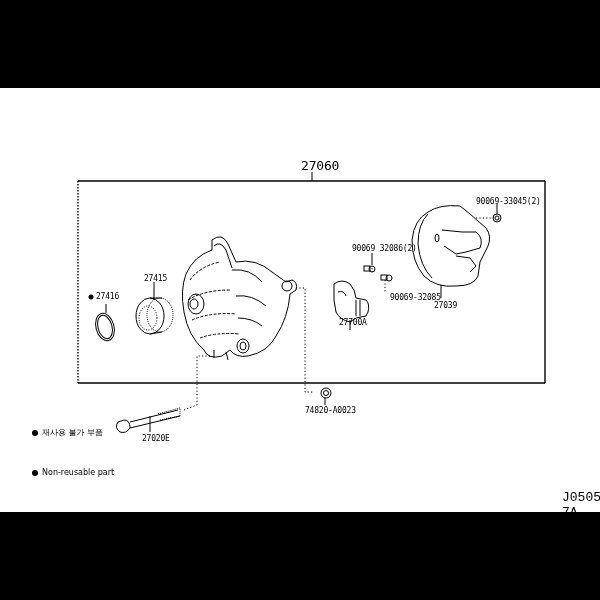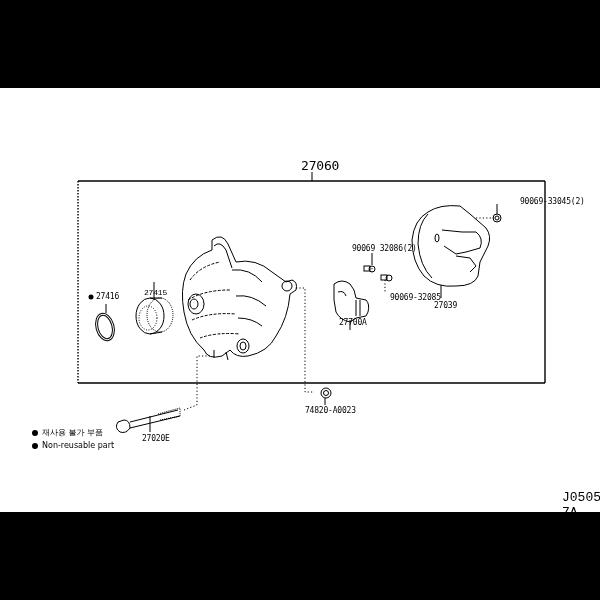--- a/index.html
+++ b/index.html
@@ -120,29 +120,29 @@
       <line x1="150" y1="416" x2="150" y2="432"></line>
     </g>
 
     <circle cx="91" cy="297" r="2.5" fill="#000" stroke="none"></circle>
   </g>
 </svg>
 </div>
 
 <div class="label lg" style="left:301px; top:161px;">27060</div>
 <div class="label" style="left:96px; top:292px;">27416</div>
-<div class="label" style="left:144px; top:288px;font-family:Liberation Mono, monospace;">27415</div>
-<div class="label" style="left:476px; top:197px;margin-left:44px;">90069-33045(2)</div>
+<div class="label" style="left:144px; top:274px;">27415</div>
+<div class="label" style="left:476px; top:197px;">90069-33045(2)</div>
 <div class="label" style="left:352px; top:244px;">90069 32086(2)</div>
 <div class="label" style="left:390px; top:293px;">90069-32085</div>
 <div class="label" style="left:434px; top:301px;">27039</div>
 <div class="label" style="left:339px; top:318px;">27700A</div>
 <div class="label" style="left:305px; top:406px;">74820-A0023</div>
 <div class="label" style="left:142px; top:434px;">27020E</div>
 
 <div class="legend" style="top:428px;">
   <span class="dot"></span><span>재사용 불가 부품</span>
 </div>
-<div class="legend" style="top:441px;">
+<div class="legend" style="top:468px;">
   <span class="dot"></span><span>Non-reusable part</span>
 </div>
 
 <div class="code" style="left:562px; top:490px;">J0505 7A</div>
 
 </body></html>

